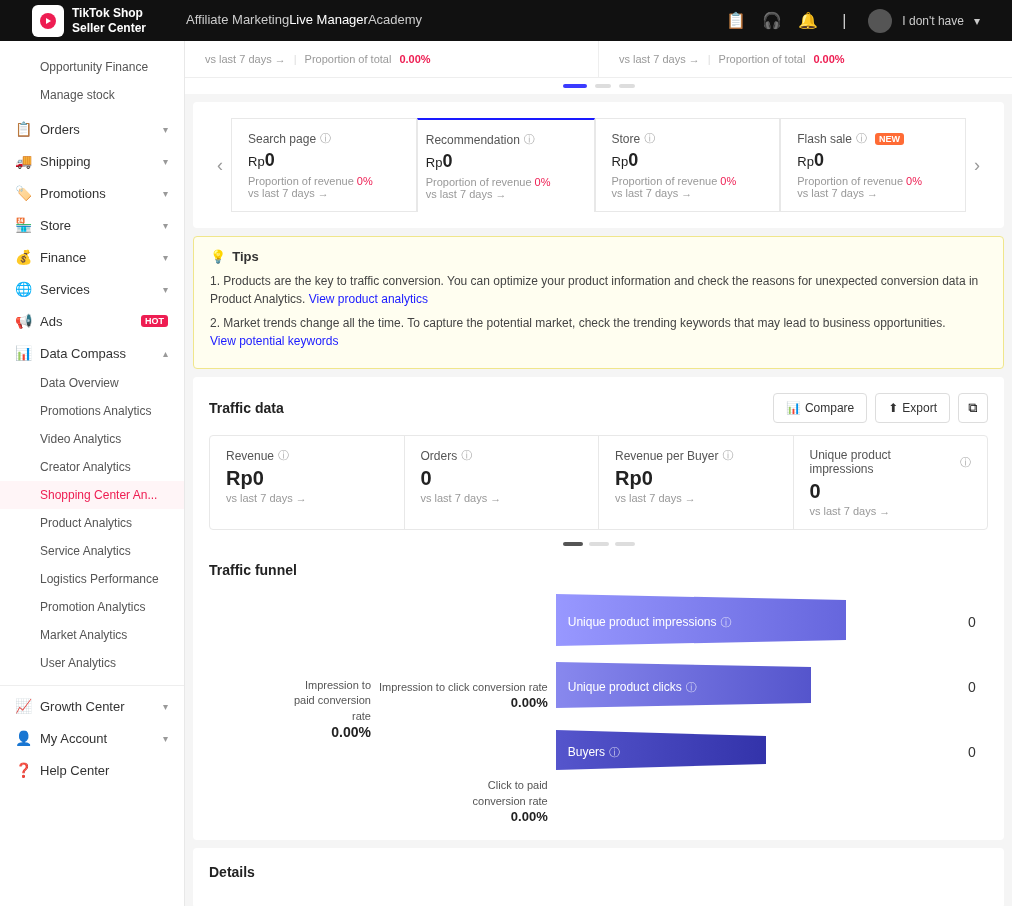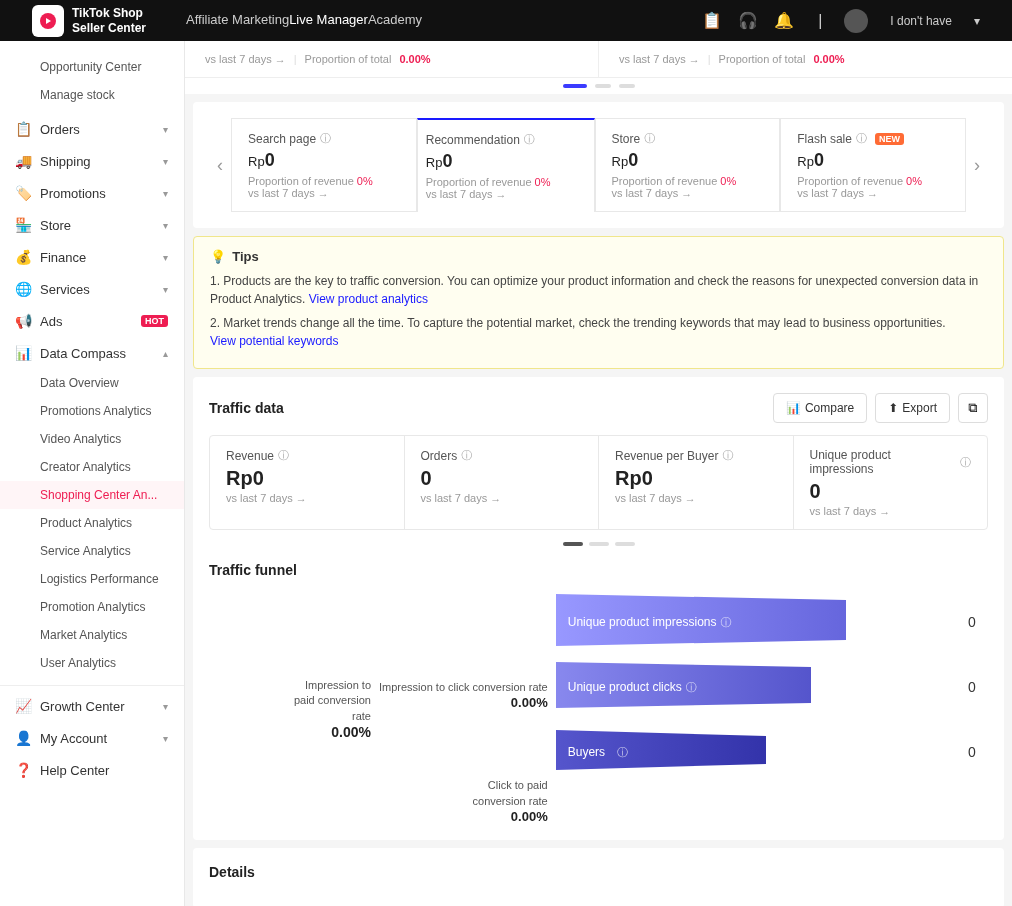--- a/index.html
+++ b/index.html
@@ -66,21 +66,21 @@
       display: flex;
       align-items: center;
       justify-content: center;
       color: #ccc;
       cursor: pointer;
       font-size: 16px;
     }
     .user-area {
       display: flex;
       align-items: center;
-      gap: 22px;
+      gap: 10px;
       color: #ccc;
       font-size: 12px;
       cursor: pointer;
     }
     .avatar {
       width: 24px;
       height: 24px;
       border-radius: 50%;
       background: #555;
     }
@@ -329,21 +329,21 @@
       <span>I don't have</span>
       <span>▾</span>
     </div>
   </div>
 </nav>
 
 <div class="app-body">
 
   <aside class="sidebar">
     <div class="sidebar-section">
-      <div class="sidebar-sub-item">Opportunity Center</div>
+      <div class="sidebar-sub-item">Opportunity Finance</div>
       <div class="sidebar-sub-item">Manage stock</div>
     </div>
 
     <div class="sidebar-item">
       <span class="sidebar-icon">📋</span>
       <span class="sidebar-label">Orders</span>
       <span class="sidebar-chevron">▾</span>
     </div>
     <div class="sidebar-item">
       <span class="sidebar-icon">🚚</span>
@@ -660,21 +660,21 @@
                   <div style="position:relative; flex:1;">
                     <svg width="210" height="52" viewBox="0 0 210 52">
                       <polygon points="0,6 210,12 210,40 0,46" fill="url(#grad3)"></polygon>
                       <defs>
                         <linearGradient id="grad3" x1="0%" y1="0%" x2="100%" y2="0%">
                           <stop offset="0%" style="stop-color:#5555cc;stop-opacity:1"></stop>
                           <stop offset="100%" style="stop-color:#3333aa;stop-opacity:1"></stop>
                         </linearGradient>
                       </defs>
                     </svg>
-                    <div style="position:absolute;top:50%;left:12px;transform:translateY(-50%);font-size:12px;color:#fff;font-weight:500;display:flex;align-items:center;gap:12px;">
+                    <div style="position:absolute;top:50%;left:12px;transform:translateY(-50%);font-size:12px;color:#fff;font-weight:500;display:flex;align-items:center;gap:4px;">
                       <span>Buyers</span>
                       <span class="info-icon" style="color:rgba(255,255,255,0.7);">ⓘ</span>
                     </div>
                   </div>
                   <div style="font-size:14px;font-weight:500;color:#333;min-width:20px;">0</div>
                 </div>
               </div>
             </div>
           </div>
         </div>

